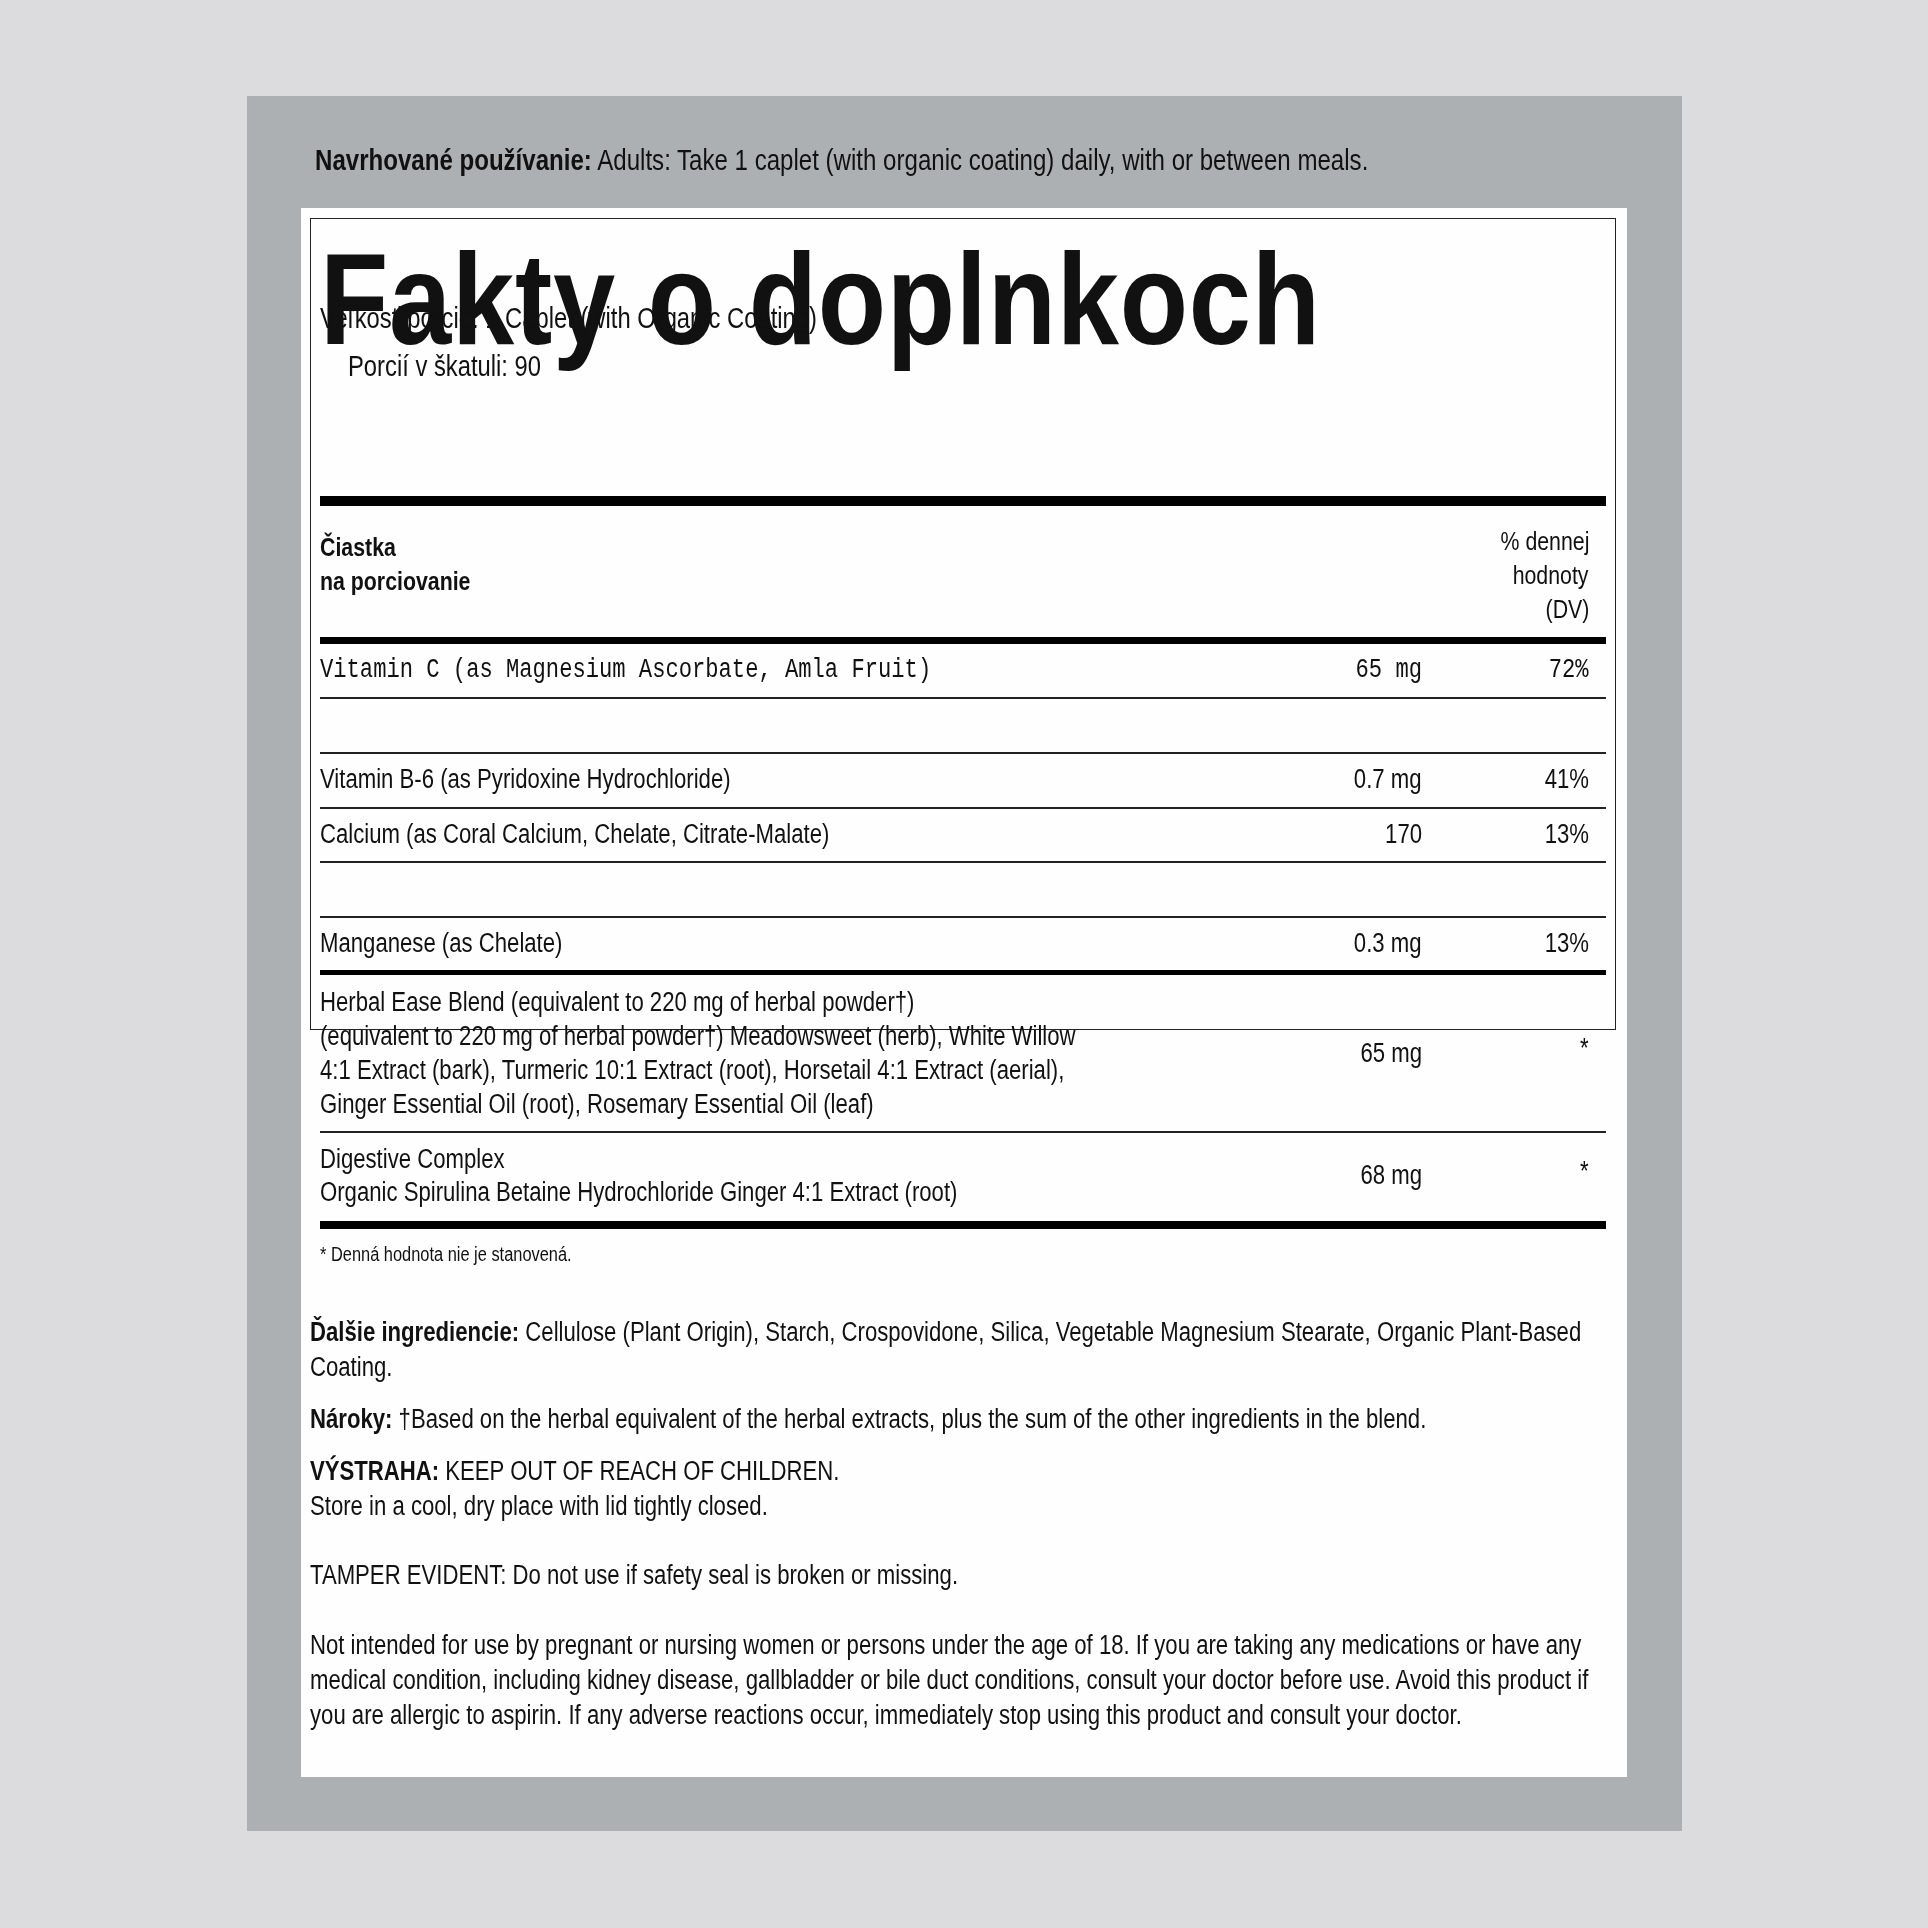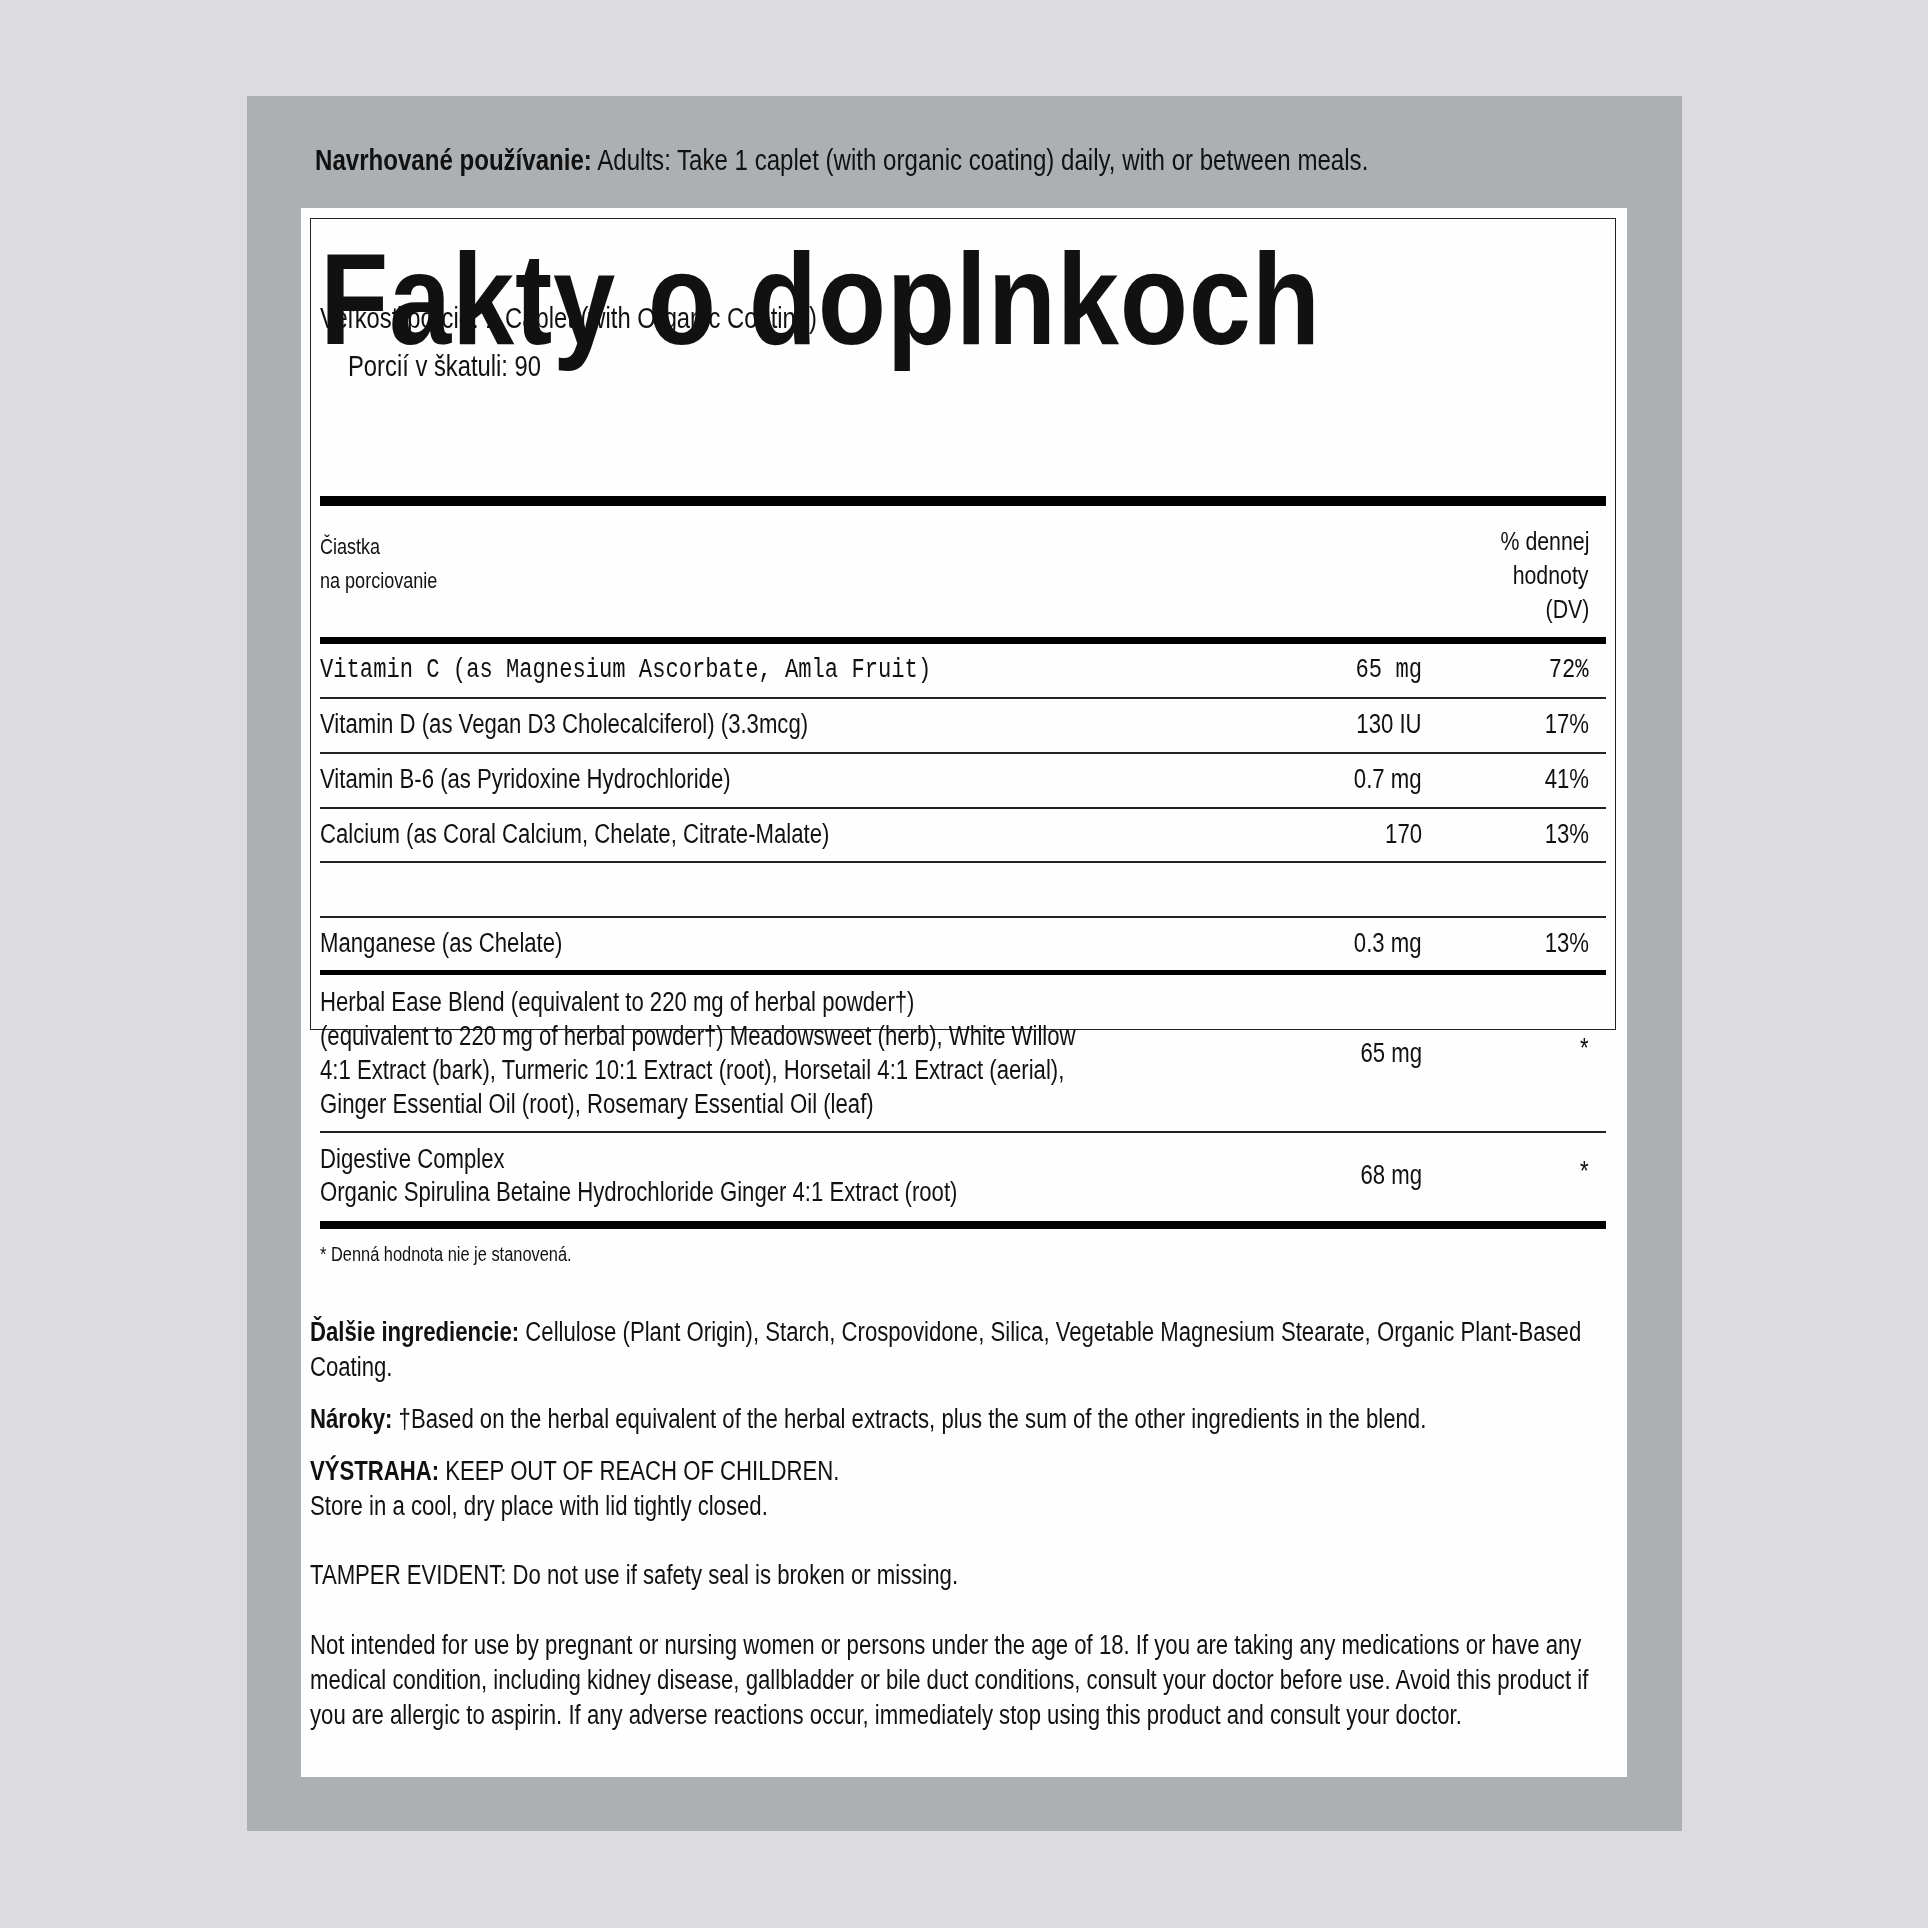--- a/index.html
+++ b/index.html
@@ -11,21 +11,21 @@
   .usage b { font-weight:bold; }
   .white-panel { position:absolute; left:301px; top:208px; width:1326px; height:1569px; background:#fdfefd; }
   .facts-box { position:absolute; left:310px; top:218px; width:1306px; height:812px;
                border:1.9px solid #222; box-sizing:border-box; }
   .cond { display:inline-block; transform:scaleX(0.82); transform-origin:left top; white-space:nowrap; }
   .cond-r { display:inline-block; transform:scaleX(0.82); transform-origin:right top; white-space:nowrap; }
   .title { position:absolute; left:9.4px; top:9.4px; font-size:130px; font-weight:bold; letter-spacing:0.9px;
            transform:scaleX(0.86); transform-origin:left top; white-space:nowrap; line-height:1.1; }
   .serving { position:absolute; left:9.4px; font-size:29px; }
   .bar { position:absolute; left:9.4px; right:9.4px; background:#000; }
-  .hdr-left { position:absolute; left:9.4px; top:311px; font-size:22px; font-weight:normal; line-height:34px; }
+  .hdr-left { position:absolute; left:9.4px; top:311px; font-size:26px; font-weight:bold; line-height:34px; }
   .hdr-right { position:absolute; right:26px; top:305px; font-size:26px; font-weight:normal; line-height:34px; text-align:right; }
   .row { position:absolute; left:9.4px; right:9.4px; }
   .row .name { position:absolute; left:0; font-size:27px; line-height:34px; }
   .row .amt { position:absolute; right:184px; font-size:27px; line-height:34px; text-align:right; }
   .row .dv { position:absolute; right:17px; font-size:27px; line-height:34px; text-align:right; }
   .rule { position:absolute; left:9.4px; right:9.4px; height:1.9px; background:#222; }
   .footnote { position:absolute; left:9.4px; top:1024px; font-size:20px; }
   .para { position:absolute; left:310px; font-size:27px; line-height:35px; width:1563px;
           transform:scaleX(0.82); transform-origin:left top; }
   .para b { font-weight:bold; }
@@ -65,25 +65,20 @@
 
   <div class="bar" style="top:418px;height:6.6px;"></div>
 
   <div class="row" style="top:425px;height:55px;font-family:Liberation Mono, monospace;">
     <span class="name cond" style="top:9.4px;">Vitamin C (as Magnesium Ascorbate, Amla Fruit)</span>
     <span class="amt cond-r" style="top:9.4px;">65 mg</span>
     <span class="dv cond-r" style="top:9.4px;">72%</span>
   </div>
   <div class="rule" style="top:478px;"></div>
 
-  <div class="row" style="top:479px;height:55px;">
-    <span class="name cond" style="top:9.4px;">Vitamin D (as Vegan D3 Cholecalciferol) (3.3mcg)</span>
-    <span class="amt cond-r" style="top:9.4px;">130 IU</span>
-    <span class="dv cond-r" style="top:9.4px;">17%</span>
-  </div>
   <div class="rule" style="top:533px;"></div>
 
   <div class="row" style="top:534px;height:55px;">
     <span class="name cond" style="top:9.4px;">Vitamin B-6 (as Pyridoxine Hydrochloride)</span>
     <span class="amt cond-r" style="top:9.4px;">0.7 mg</span>
     <span class="dv cond-r" style="top:9.4px;">41%</span>
   </div>
   <div class="rule" style="top:588px;"></div>
 
   <div class="row" style="top:589px;height:55px;">

